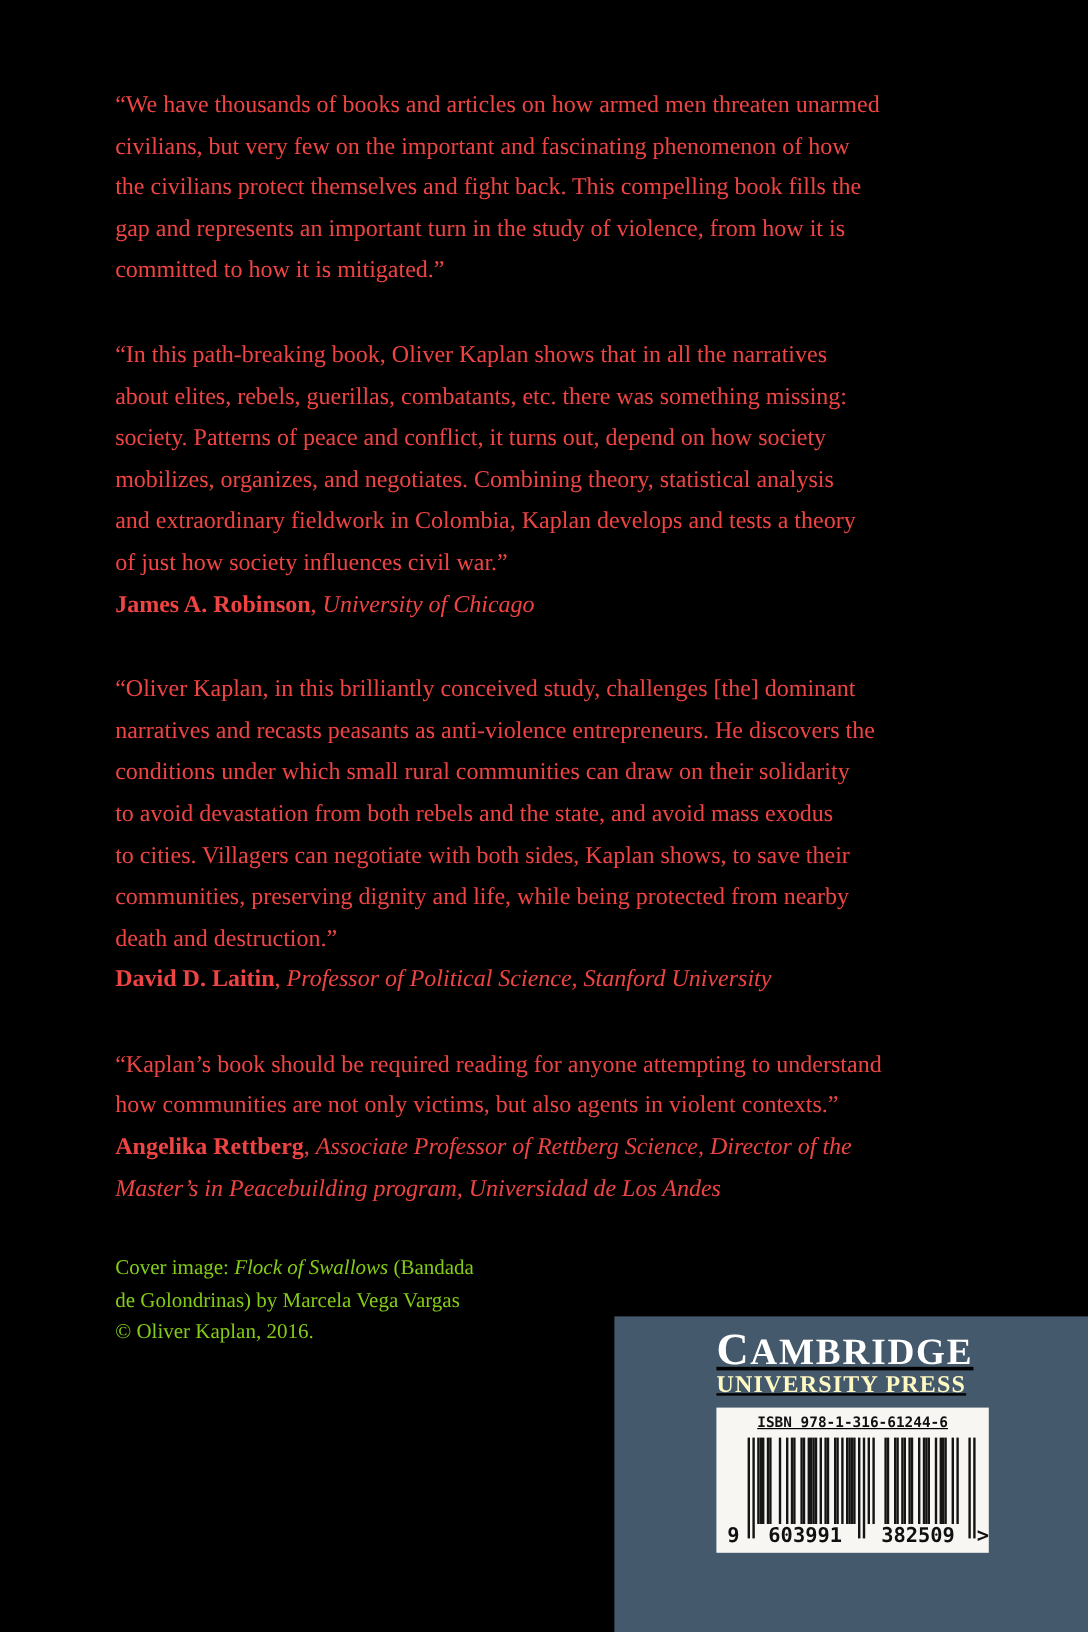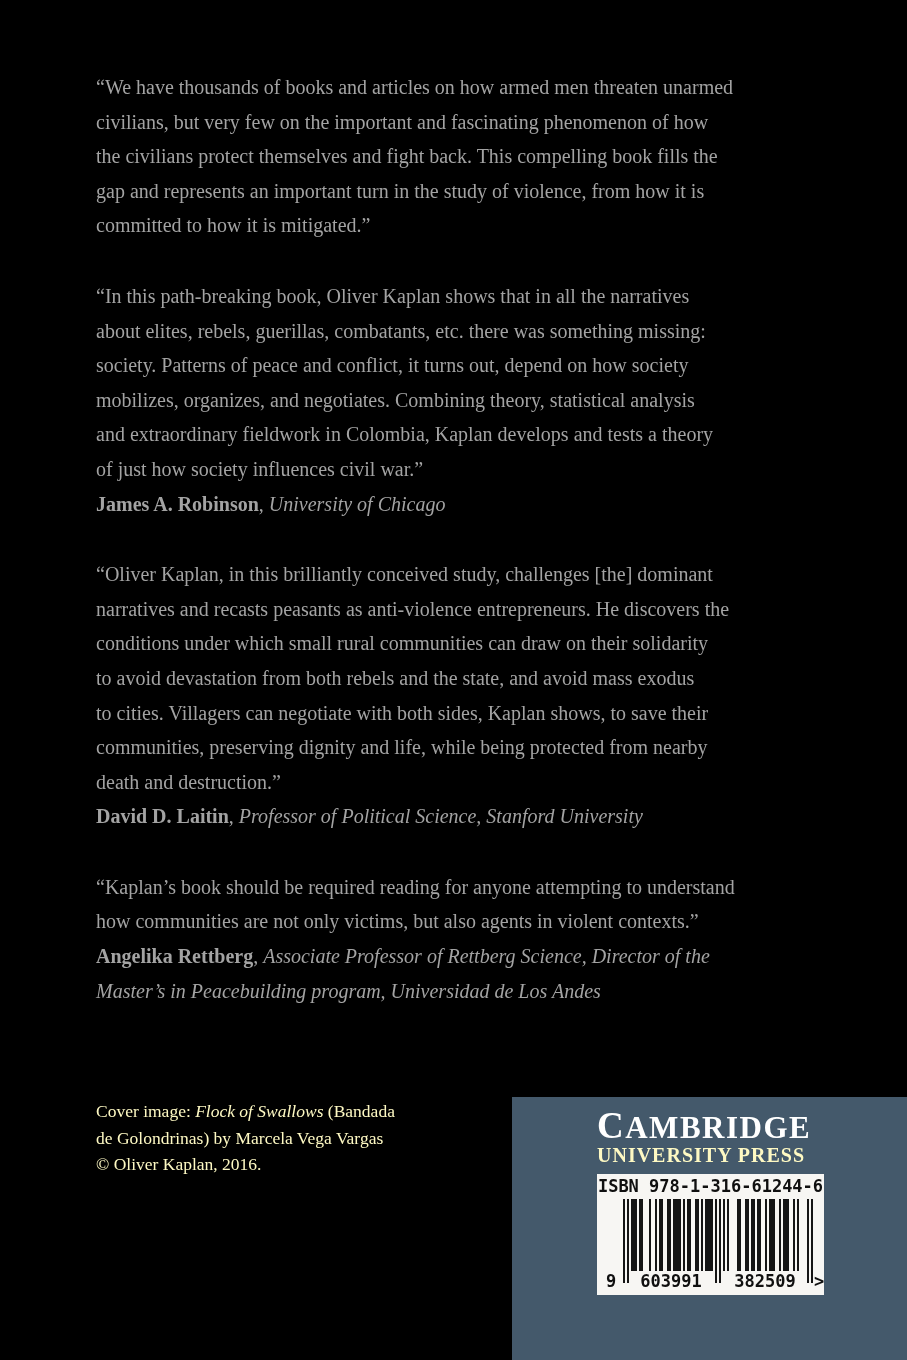--- a/index.html
+++ b/index.html
@@ -1,43 +1,43 @@
 <!DOCTYPE html>
 <html><head>
 <meta charset="utf-8">
 <style>
   html,body{margin:0;padding:0;}
   body{
     width:907px;height:1360px;position:relative;overflow:hidden;
     background:#000;
     font-family:"Liberation Serif",serif;
   }
-  .quotes{position:absolute;left:96px;top:70px;color:#a3a3a3;}
+  .quotes{position:absolute;left:96px;top:70px;color:#ef4444;}
   .quote{margin:0 0 36px 0;font-size:20px;line-height:34.6px;}
   .quote-lines{white-space:pre;}
   .attribution{white-space:pre;}
   .att-name{font-weight:bold;}
   .att-title{font-style:italic;}
-  .credit{position:absolute;left:96px;top:1098px;color:#fef9c3;font-size:17.5px;line-height:26.5px;}
+  .credit{position:absolute;left:96px;top:1043px;color:#84cc16;font-size:17.5px;line-height:26.5px;}
   .credit .it{font-style:italic;}
   .panel{
     position:absolute;left:512px;top:1097px;width:395px;height:263px;
-    box-sizing:border-box;padding:13px 0 0 85px;background:#44596b;
+    box-sizing:border-box;padding:13px 0 0 85px;background:#44596b;text-decoration:underline;
   }
   .cup-name{font-family:"Liberation Serif",serif;font-weight:bold;color:#fff;
     font-size:31px;line-height:31px;letter-spacing:1.5px;white-space:pre;}
   .cup-name::first-letter{font-size:37px;}
   .cup-sub{font-family:"Liberation Serif",serif;font-weight:bold;color:#fef9c3;
     font-size:20px;line-height:25px;letter-spacing:1px;white-space:pre;}
   .cup-url{font-family:"Liberation Sans",sans-serif;font-weight:bold;color:#fff;
     font-size:19.5px;line-height:26px;white-space:pre;}
   .barcode-box{margin-top:6px;width:227px;height:121px;background:#f7f6f3;
     box-sizing:border-box;padding-top:3px;}
   .isbn-label{font-family:"DejaVu Sans Mono",monospace;font-weight:bold;
-    font-size:17px;line-height:19px;color:#101010;text-align:center;white-space:pre;}
+    font-size:12px;line-height:19px;color:#101010;text-align:center;white-space:pre;}
   .bars{position:relative;margin:3px 0 0 26px;width:190px;height:94px;font-size:0;}
   .bar{display:inline-block;width:2px;height:72px;vertical-align:top;}
   .bar.black{background:#151515;}
   .bar.guard{height:84px;}
   .bc-digit{position:absolute;top:71px;font-family:"DejaVu Sans Mono",monospace;
     font-weight:bold;font-size:17px;line-height:22px;color:#101010;white-space:pre;}
   .bc-first{left:-17px;}
   .bc-g1{left:6px;width:84px;text-align:center;}
   .bc-g2{left:100px;width:84px;text-align:center;}
   .bc-arrow{left:191px;}

